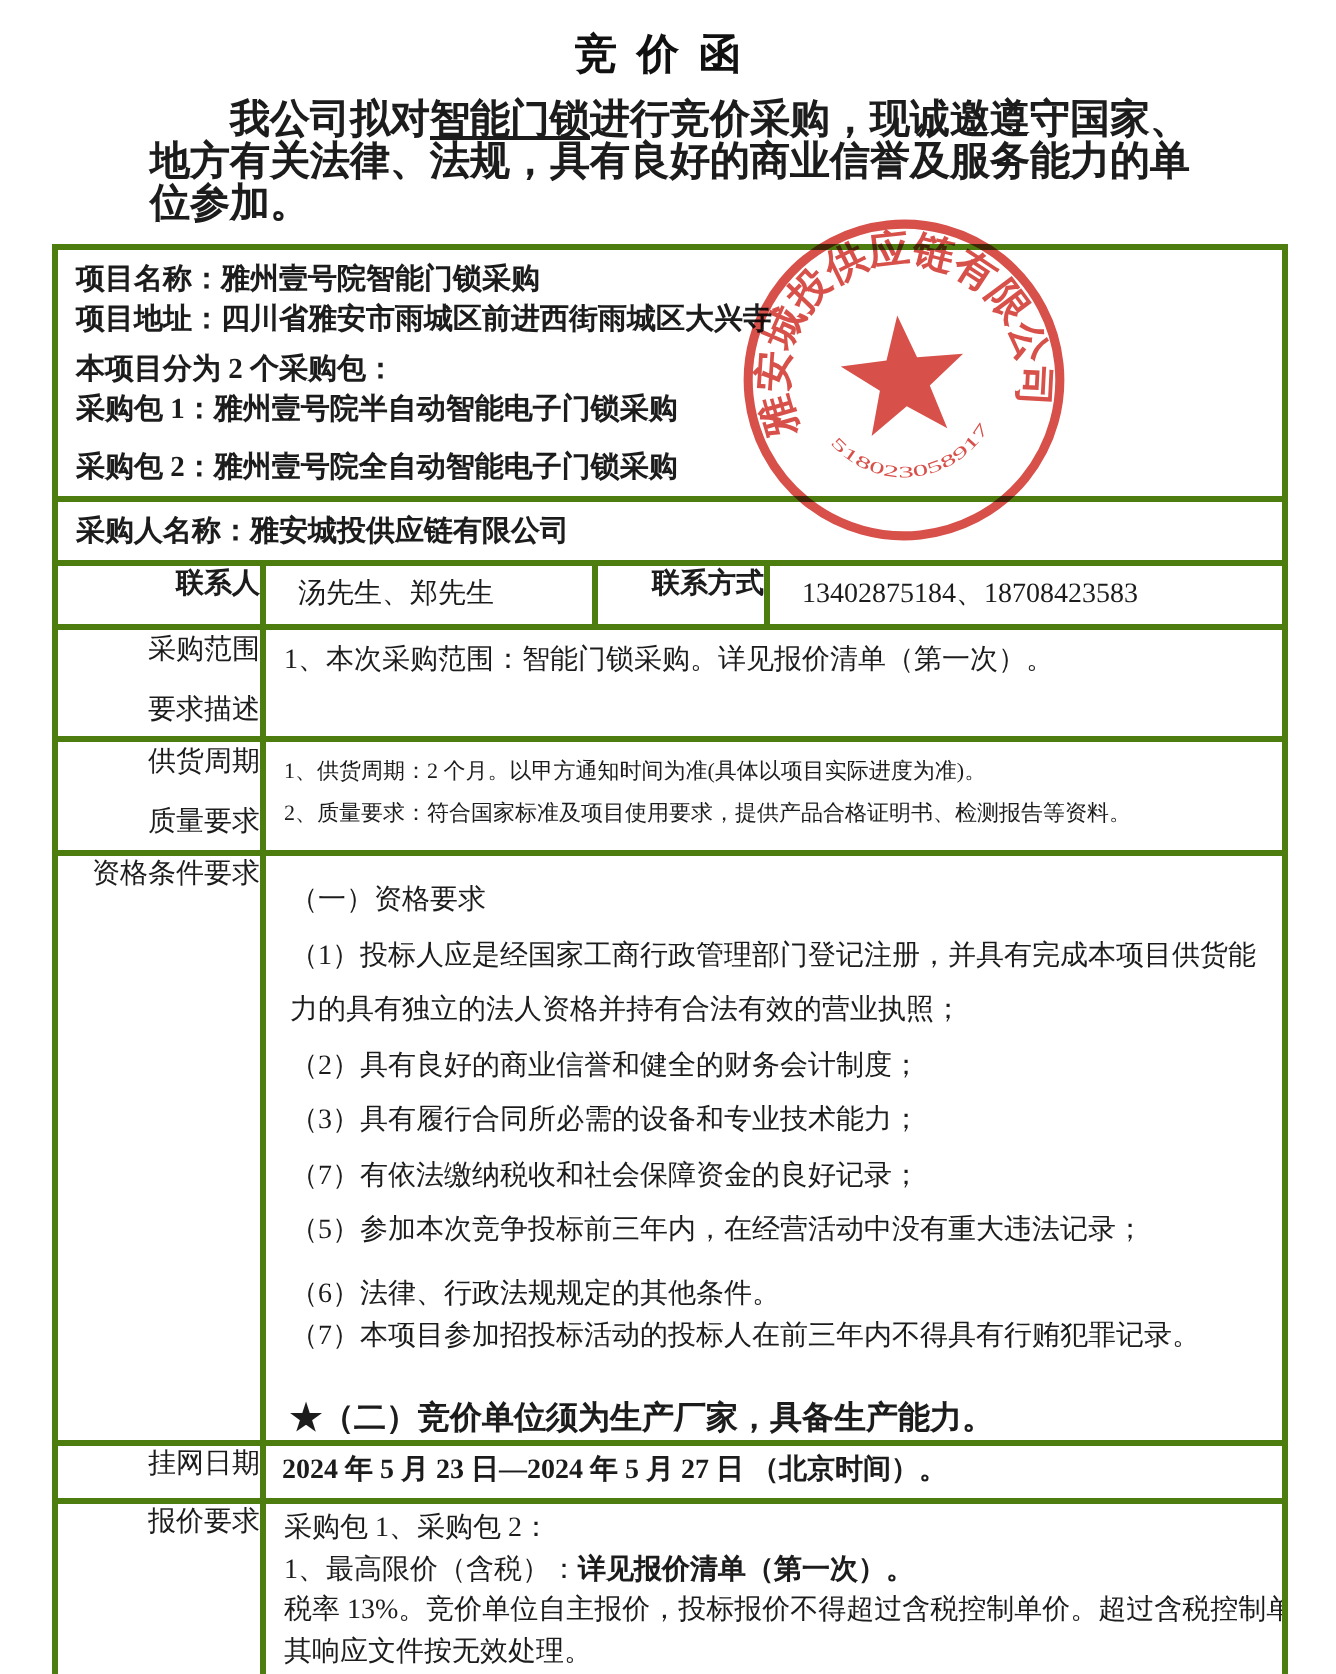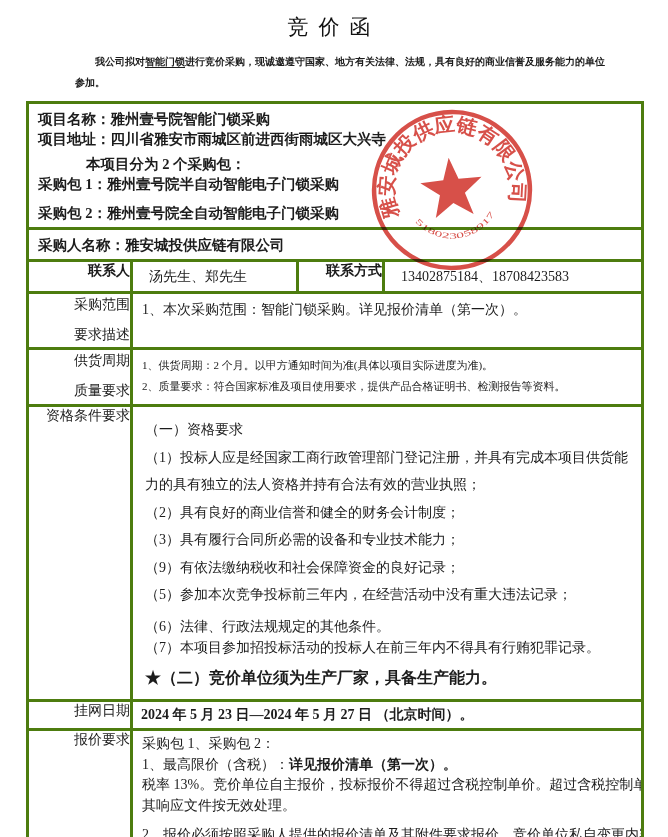--- a/index.html
+++ b/index.html
@@ -8,69 +8,70 @@
     width:668px; height:837px;
     font-family:"Liberation Serif","DejaVu Serif",serif;
     color:#1c1c1c;
     position:relative;
     overflow:hidden;
   }
   .page-title {
     padding-top:13px;
     text-align:center;
     font-size:21px;
-    font-weight:400;
+    font-weight:700;
     letter-spacing:10px;
     color:#111;
   }
   .intro {
     margin:10px 62px 8px 75px;
-    font-size:10px;
+    font-size:20px;
     line-height:21px;
     text-indent:2em;
     font-weight:600;
+    font-family:Liberation Mono, monospace;
   }
   .intro .u {
     font-weight:700;
     text-decoration:underline;
     text-underline-offset:2px;
   }
   table.main {
     margin-left:26px;
     width:615px;
     border-collapse:collapse;
     table-layout:fixed;
   }
   table.main td {
     border:3px solid #4d7c0f;
     vertical-align:top;
     font-size:14px;
     overflow:hidden;
   }
   .cell-pad { padding:5px 8px 4px 9px; }
   .boldline { font-weight:700; font-size:14.5px; line-height:20px; white-space:nowrap; }
-  .gap-top-6 { margin-top:5px;margin-left:48px; }
+  .gap-top-6 { margin-top:5px; }
   .gap-top-8 { margin-top:9px; }
   td.label-cell {
     text-align:right;
     vertical-align:middle;
     font-size:14px;
   }
   td.label-bold { font-weight:700; }
   .label-two-line div { line-height:22px; }
   .label-two-line div + div { margin-top:8px; }
   .contact-val { padding:5px 16px; line-height:19px; }
   .body-line { line-height:21px; white-space:nowrap; }
   .qual-cell { padding:9px 10px 0 12px; }
   .qual-item { line-height:27.5px; }
   .qual-item.wrap2 { white-space:normal; }
   .qual-item.nowrap { white-space:nowrap; }
   .qual-tight { line-height:21px; }
   .starred {
-    margin-top:10px;
+    margin-top:20px;
     font-weight:700;
     font-size:16px;
     white-space:nowrap;
   }
   .date-cell { padding:3px 8px; font-weight:600; line-height:20px; white-space:nowrap; }
   .quote-cell { padding:3px 8px 2px 9px; }
   .quote-a .body-line { line-height:20.5px; }
   .quote-b { margin-top:7px; }
   .quote-b .body-line { line-height:23px; }
   .stamp {
@@ -141,21 +142,21 @@
       <div class="body-line">2、质量要求：符合国家标准及项目使用要求，提供产品合格证明书、检测报告等资料。</div>
     </td>
   </tr>
   <tr>
     <td class="label-cell" style="height:295px">资格条件要求</td>
     <td colspan="3" class="qual-cell">
       <div class="qual-item nowrap">（一）资格要求</div>
       <div class="qual-item wrap2">（1）投标人应是经国家工商行政管理部门登记注册，并具有完成本项目供货能力的具有独立的法人资格并持有合法有效的营业执照；</div>
       <div class="qual-item nowrap">（2）具有良好的商业信誉和健全的财务会计制度；</div>
       <div class="qual-item nowrap">（3）具有履行合同所必需的设备和专业技术能力；</div>
-      <div class="qual-item nowrap">（9）有依法缴纳税收和社会保障资金的良好记录；</div>
+      <div class="qual-item nowrap">（7）有依法缴纳税收和社会保障资金的良好记录；</div>
       <div class="qual-item nowrap">（5）参加本次竞争投标前三年内，在经营活动中没有重大违法记录；</div>
       <div class="qual-item nowrap qual-tight" style="margin-top:7px">（6）法律、行政法规规定的其他条件。</div>
       <div class="qual-item nowrap qual-tight">（7）本项目参加招投标活动的投标人在前三年内不得具有行贿犯罪记录。</div>
       <div class="starred">★（二）竞价单位须为生产厂家，具备生产能力。</div>
     </td>
   </tr>
   <tr>
     <td class="label-cell" style="height:26px">挂网日期</td>
     <td colspan="3" class="date-cell">2024 年 5 月 23 日—2024 年 5 月 27 日 （北京时间）。</td>
   </tr>

